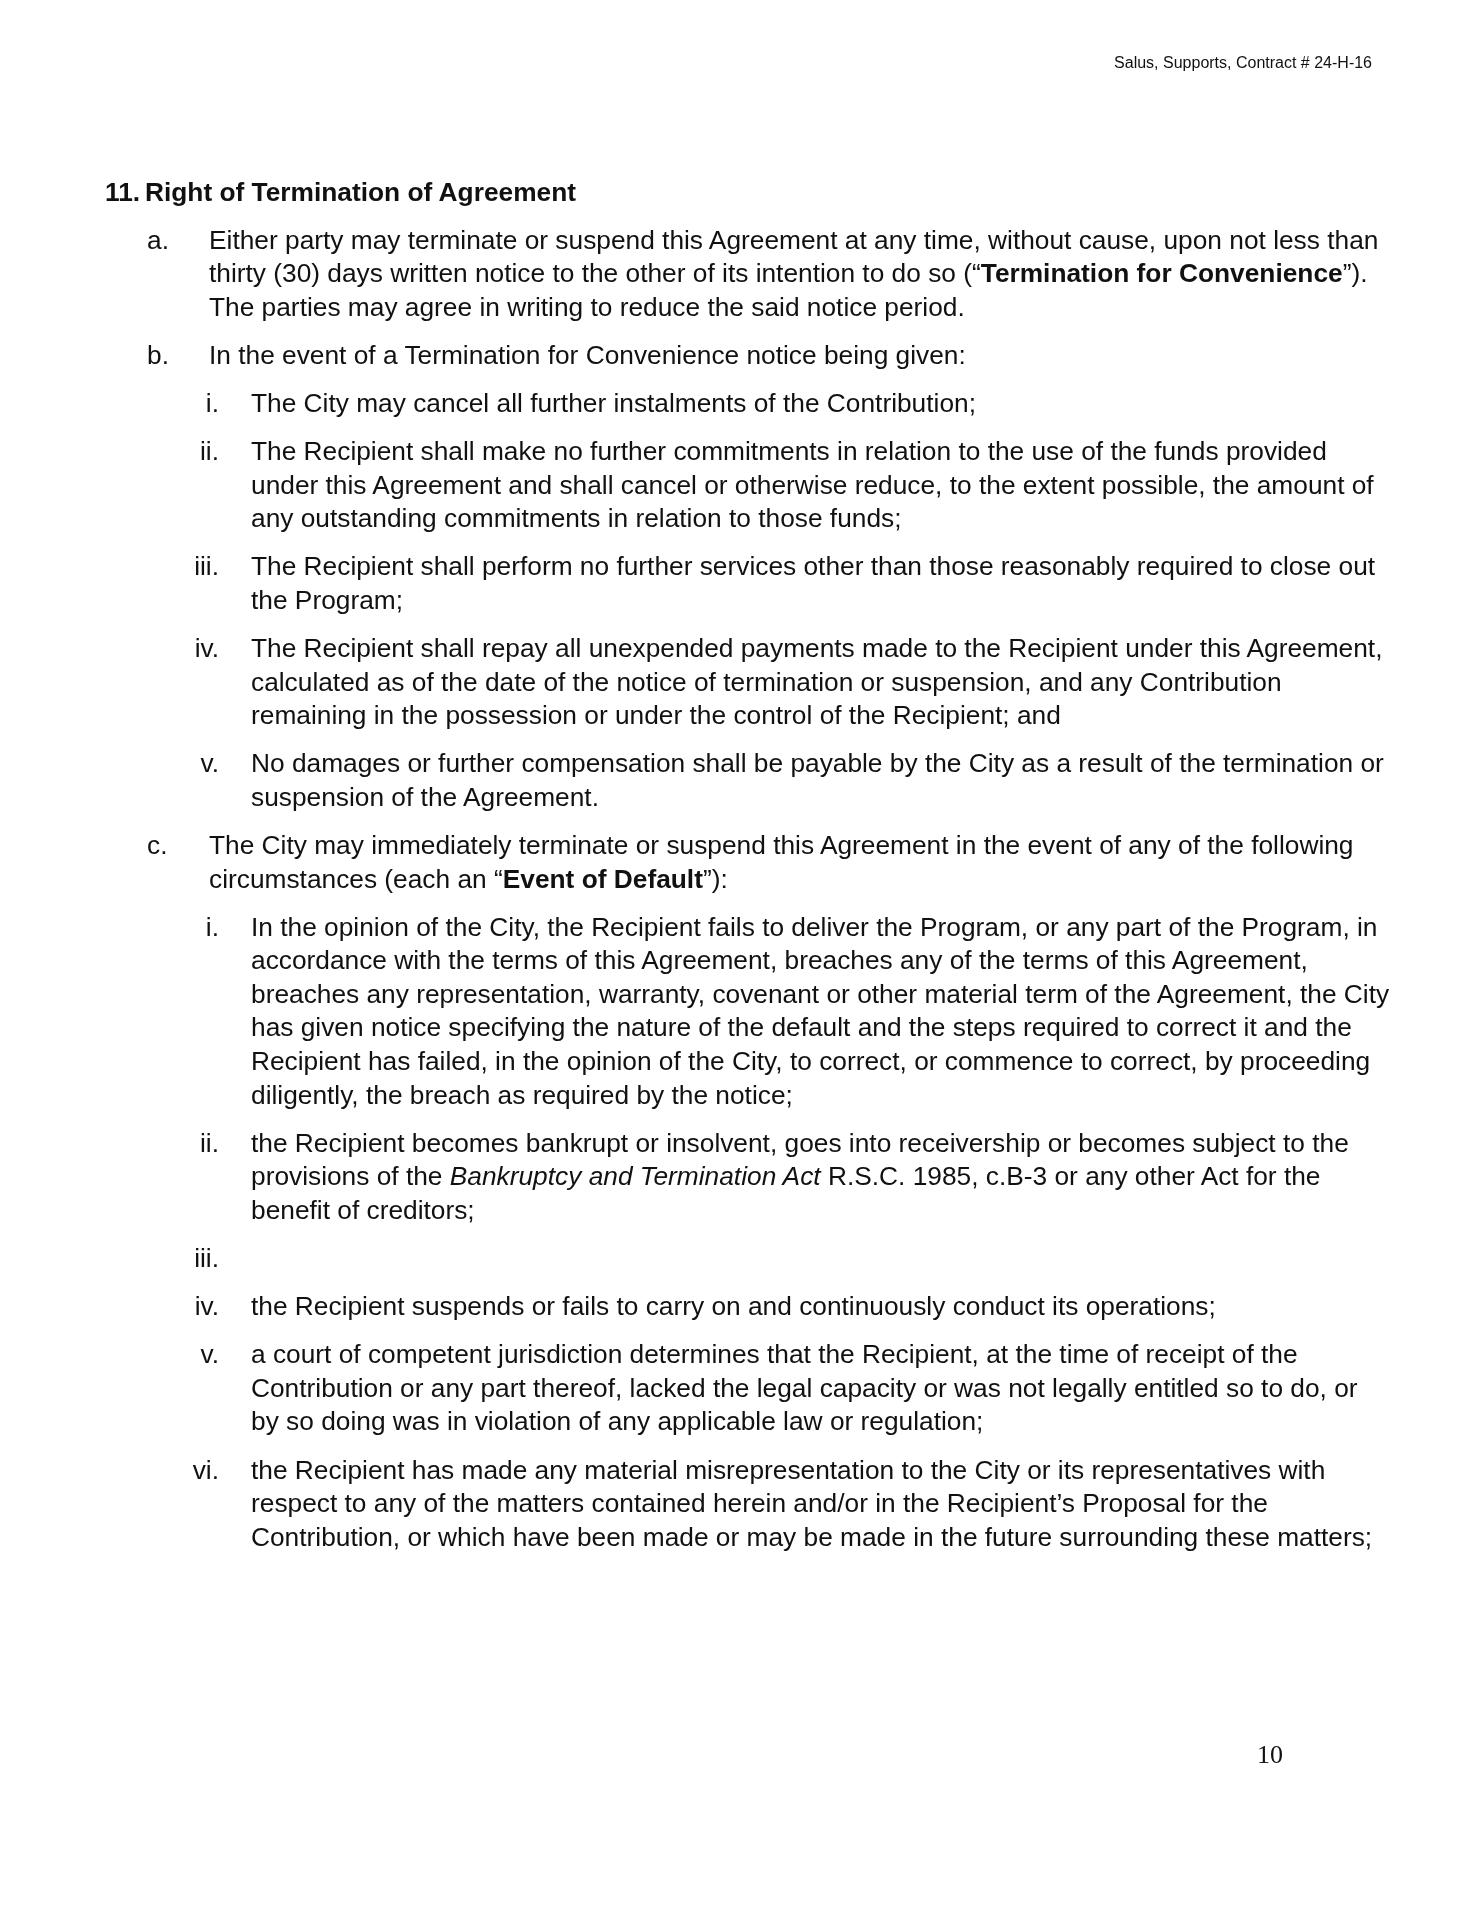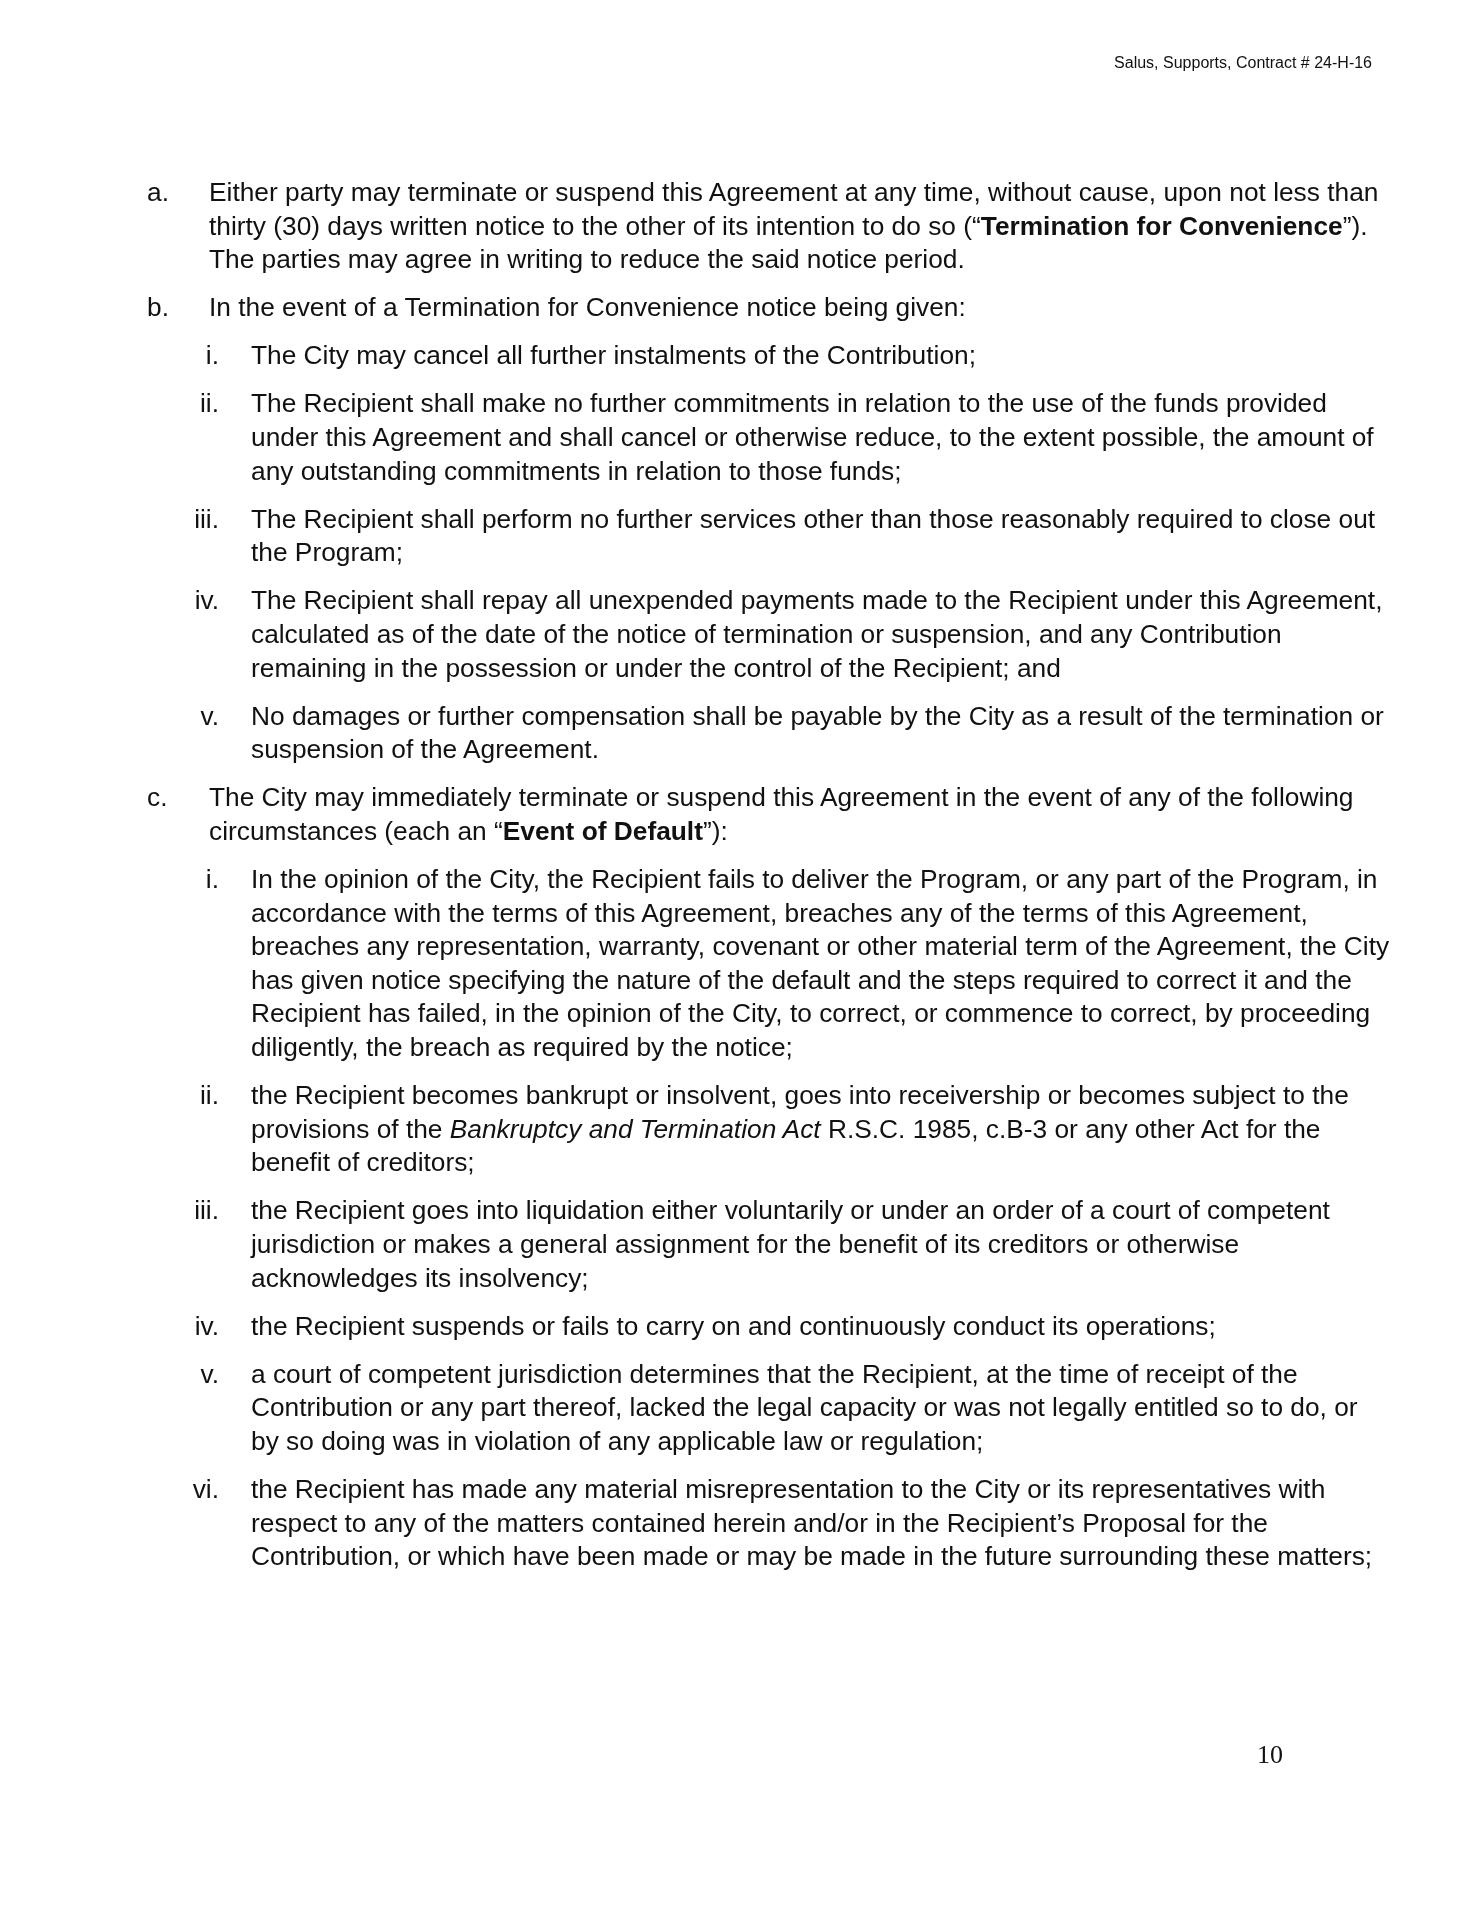--- a/index.html
+++ b/index.html
@@ -36,20 +36,24 @@
     position: absolute; left: 1152px; top: 0;
     font-family: "Liberation Serif", serif; font-size: 26px; text-align: center;
   }
 </style>
 </head>
 <body>
 
 <div class="header">Salus, Supports, Contract # 24-H-16</div>
 
 <div class="content">
+  <div class="sec-head">
+    <span class="sec-num">11.</span>
+    <span>Right of Termination of Agreement</span>
+  </div>
   <div id="items">
       <div class="item lvl1">
         <span class="lbl">a.</span>
         <span class="txt"><span>Either party may terminate or suspend this Agreement at any time, without cause, upon not less than thirty (30) days written notice to the other of its intention to do so (“</span><b>Termination for Convenience</b><span>”). The parties may agree in writing to reduce the said notice period.</span></span>
       </div>
       <div class="item lvl1">
         <span class="lbl">b.</span>
         <span class="txt"><span>In the event of a Termination for Convenience notice being given:</span></span>
       </div>
       <div class="item lvl2">
@@ -79,21 +83,20 @@
       <div class="item lvl2">
         <span class="lbl">i.</span>
         <span class="txt"><span>In the opinion of the City, the Recipient fails to deliver the Program, or any part of the Program, in accordance with the terms of this Agreement, breaches any of the terms of this Agreement, breaches any representation, warranty, covenant or other material term of the Agreement, the City has given notice specifying the nature of the default and the steps required to correct it and the Recipient has failed, in the opinion of the City, to correct, or commence to correct, by proceeding diligently, the breach as required by the notice;</span></span>
       </div>
       <div class="item lvl2">
         <span class="lbl">ii.</span>
         <span class="txt"><span>the Recipient becomes bankrupt or insolvent, goes into receivership or becomes subject to the provisions of the </span><i>Bankruptcy and Termination Act</i><span> R.S.C. 1985, c.B-3 or any other Act for the benefit of creditors;</span></span>
       </div>
       <div class="item lvl2">
         <span class="lbl">iii.</span>
-        <span class="txt"><span>the Recipient goes into liquidation either voluntarily or under an order of a court of competent jurisdiction or makes a general assignment for the benefit of its creditors or otherwise acknowledges its insolvency;</span></span>
       </div>
       <div class="item lvl2">
         <span class="lbl">iv.</span>
         <span class="txt"><span>the Recipient suspends or fails to carry on and continuously conduct its operations;</span></span>
       </div>
       <div class="item lvl2">
         <span class="lbl">v.</span>
         <span class="txt"><span>a court of competent jurisdiction determines that the Recipient, at the time of receipt of the Contribution or any part thereof, lacked the legal capacity or was not legally entitled so to do, or by so doing was in violation of any applicable law or regulation;</span></span>
       </div>
       <div class="item lvl2">

